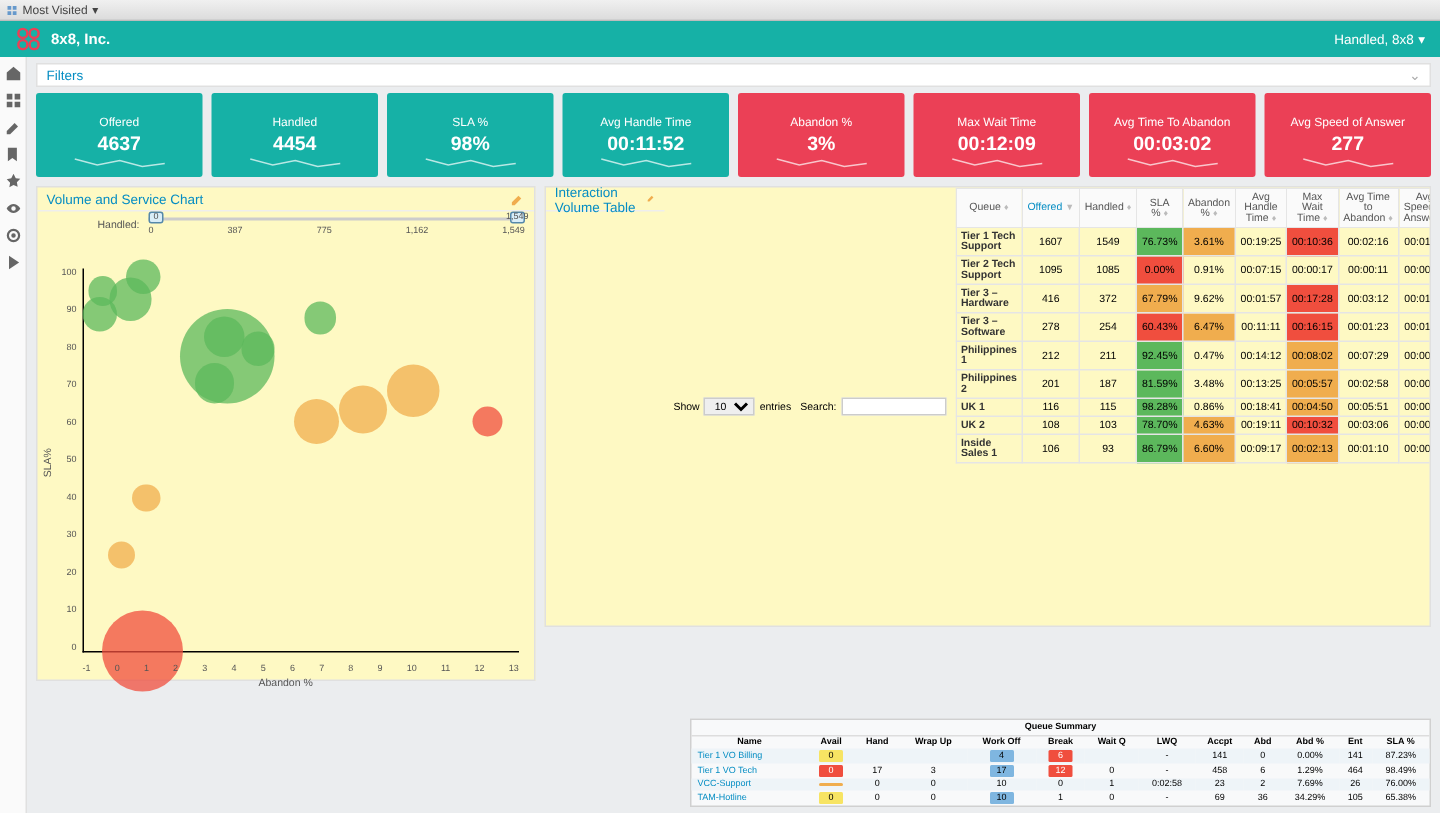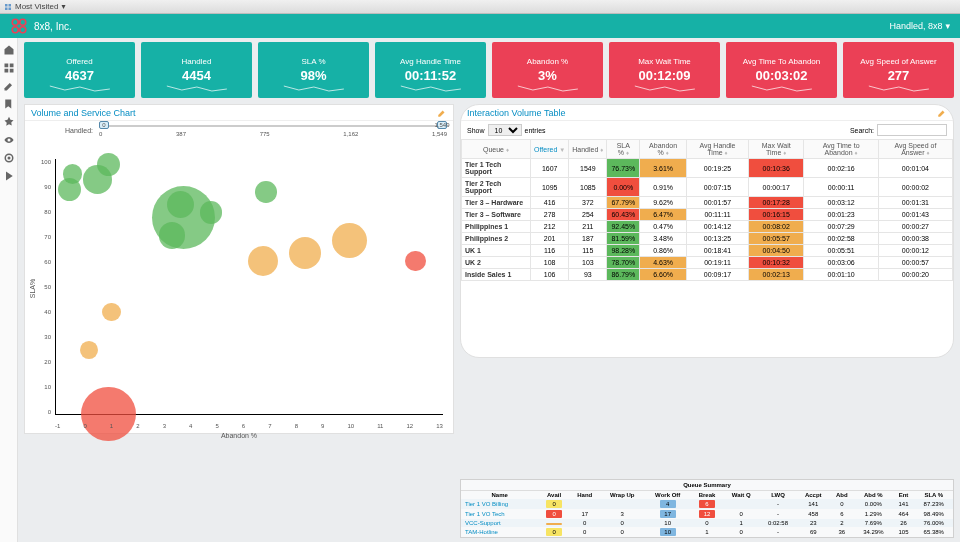--- a/index.html
+++ b/index.html
@@ -4,21 +4,21 @@
 <style>
 * { margin: 0; padding: 0; box-sizing: border-box; font-family: Arial, Helvetica, sans-serif; }
 html, body { width: 960px; height: 542px; overflow: hidden; background: #ebedef; }
 .browser-bar { height: 14px; background: linear-gradient(#f0f0f0,#dcdcdc); border-bottom:1px solid #bcbcbc; font-size:8px; color:#444; display:flex; align-items:center; padding:0 4px; }
 .browser-bar .mv { display:flex; align-items:flex-end; gap:3px; }
 .browser-bar .mv svg { width:8px; height:8px; }
 
 .topbar { height: 24px; background:#16b1a6; display:flex; align-items:center; padding:0 10px; color:#fff; font-size:10px; }
 .logo { width:18px; height:18px; margin-right:6px; display:flex; align-items:center; justify-content:center; }
 .logo svg{ width:18px; height:18px; }
-.company { font-weight:normal; }
+.company { font-weight:bold; }
 .topbar .sp { flex:1; }
 .welcome { font-size:9px; display:flex; align-items:center; gap:3px; }
 
 .left-rail { position:absolute; left:0; top:38px; bottom:0; width:18px; background:#fafafa; border-right:1px solid #e0e0e0; display:flex; flex-direction:column; align-items:center; padding-top:4px; gap:6px; }
 .left-rail .ic { width:12px; height:12px; color:#666; cursor:pointer; }
 .left-rail .ic svg{width:12px;height:12px;}
 
 .main { position:absolute; left:18px; right:0; top:38px; bottom:0; padding:4px 6px; overflow:hidden; }
 
 .page-title { color:#058dc3; font-size:12px; margin:2px 0 4px 2px; }
@@ -29,21 +29,21 @@
 
 .kpi-row { display:flex; gap:6px; margin-bottom:6px; }
 .kpi { flex:1; height:56px; border-radius:2px; color:#fff; display:flex; flex-direction:column; align-items:center; justify-content:center; position:relative; }
 .kpi.teal{ background:#16b1a6; }
 .kpi.red{ background:#eb4056; }
 .kpi .label{ font-size:8px; margin-bottom:2px; }
 .kpi .value{ font-size:13px; font-weight:bold; }
 .kpi .spark{ position:absolute; bottom:4px; width:70%; height:12px; }
 
 .panels { display:flex; gap:6px; }
-.panel { background:#ffffff; border:1px solid #e0e0e0; }
+.panel { background:#fef9c3; border:1px solid #e0e0e0; }
 .panel-head { height:16px; border-bottom:1px solid #eee; font-size:9px; color:#058dc3; display:flex; align-items:center; padding:0 6px; }
 .panel-head .sp{flex:1}
 .edit-ic{ width:10px; height:10px; color:#f0ad4e; }
 
 .panel-left{ width:430px; height:330px; display:flex; flex-direction:column; }
 .chart-body{ flex:1; position:relative; padding:4px 6px; font-size:7px; color:#555; }
 .slider-area{ font-size:7px; color:#555; display:flex; align-items:center; gap:6px; padding:2px 6px 0 40px;}
 .slider-track{ flex:1; position:relative; height:14px;}
 .slider-track .ticks{position:absolute; left:0; right:0; top:8px; display:flex; justify-content:space-between; font-size:6px;}
 .slider-track .bar{position:absolute; left:0; right:0; top:2px; height:2px; background:#ccc;}
@@ -51,21 +51,21 @@
 .bubble-plot{ position:absolute; left:30px; right:10px; top:22px; bottom:18px; border-left:1px solid #000; border-bottom:1px solid #000; }
 .y-ticks{ position:absolute; left:8px; top:22px; bottom:18px; display:flex; flex-direction:column; justify-content:space-between; font-size:6px; color:#555; text-align:right; width:18px;}
 .x-ticks{ position:absolute; left:30px; right:10px; bottom:4px; display:flex; justify-content:space-between; font-size:6px;}
 .y-label{ position:absolute; left:-2px; top:50%; transform:rotate(-90deg); font-size:7px;}
 .x-label{ position:absolute; left:0; right:0; bottom:-8px; text-align:center; font-size:7px;}
 .bubble{ position:absolute; border-radius:50%; opacity:0.75; }
 .bubble.g{ background:#5cb85c; }
 .bubble.o{ background:#f0ad4e; }
 .bubble.r{ background:#f04e3e; }
 
-.panel-right{ flex:1; height:254px; display:flex; flex-direction:column;border-radius:19px; }
+.panel-right{ flex:1; height:294px; display:flex; flex-direction:row; }
 .tbl-ctrl{ font-size:7px; padding:3px 6px; display:flex; align-items:center; gap:3px;}
 .tbl-ctrl .sp{flex:1}
 .tbl-ctrl input,.tbl-ctrl select{ font-size:7px; padding:0 2px; height:12px; border:1px solid #ccc;}
 .tbl-scroll{ overflow:hidden; }
 table.ivol{ width:100%; border-collapse:collapse; font-size:7px; }
 table.ivol th, table.ivol td{ border:1px solid #e5e5e5; padding:2px 3px; text-align:center; }
 table.ivol th{ background:#fafafa; color:#555; font-weight:normal; position:relative;}
 table.ivol th .sort{ font-size:6px; color:#bbb; margin-left:2px;}
 table.ivol th.offered{ color:#058dc3;}
 table.ivol td.q{ text-align:left; font-weight:bold; color:#333;}
@@ -142,20 +142,25 @@
     <div class="ic"><svg viewBox="0 0 16 16">
         <path fill="currentColor" d="M8 2a6 6 0 100 12A6 6 0 008 2zm0 2a4 4 0 110 8 4 4 0 010-8zm0 2a2 2 0 100 4 2 2 0 000-4z"></path>
       </svg></div>
     <div class="ic"><svg viewBox="0 0 16 16">
         <path fill="currentColor" d="M4 2l9 6-9 6z"></path>
       </svg></div>
   </div>
 
 <div class="main">
 
+  <div class="filters">
+    <span>Filters</span>
+    <div class="sp"></div>
+    <span class="chev">⌄</span>
+  </div>
 
   <div class="kpi-row" id="kpi-row">
       <div class="kpi teal">
         <div class="label">Offered</div>
         <div class="value">4637</div>
         <svg class="spark" viewBox="0 0 60 12">
           <polyline points="0,4 15,8 30,5 45,9 60,7" fill="none" stroke="#fff" stroke-width="1" opacity="0.7"></polyline>
         </svg>
       </div>
       <div class="kpi teal">

